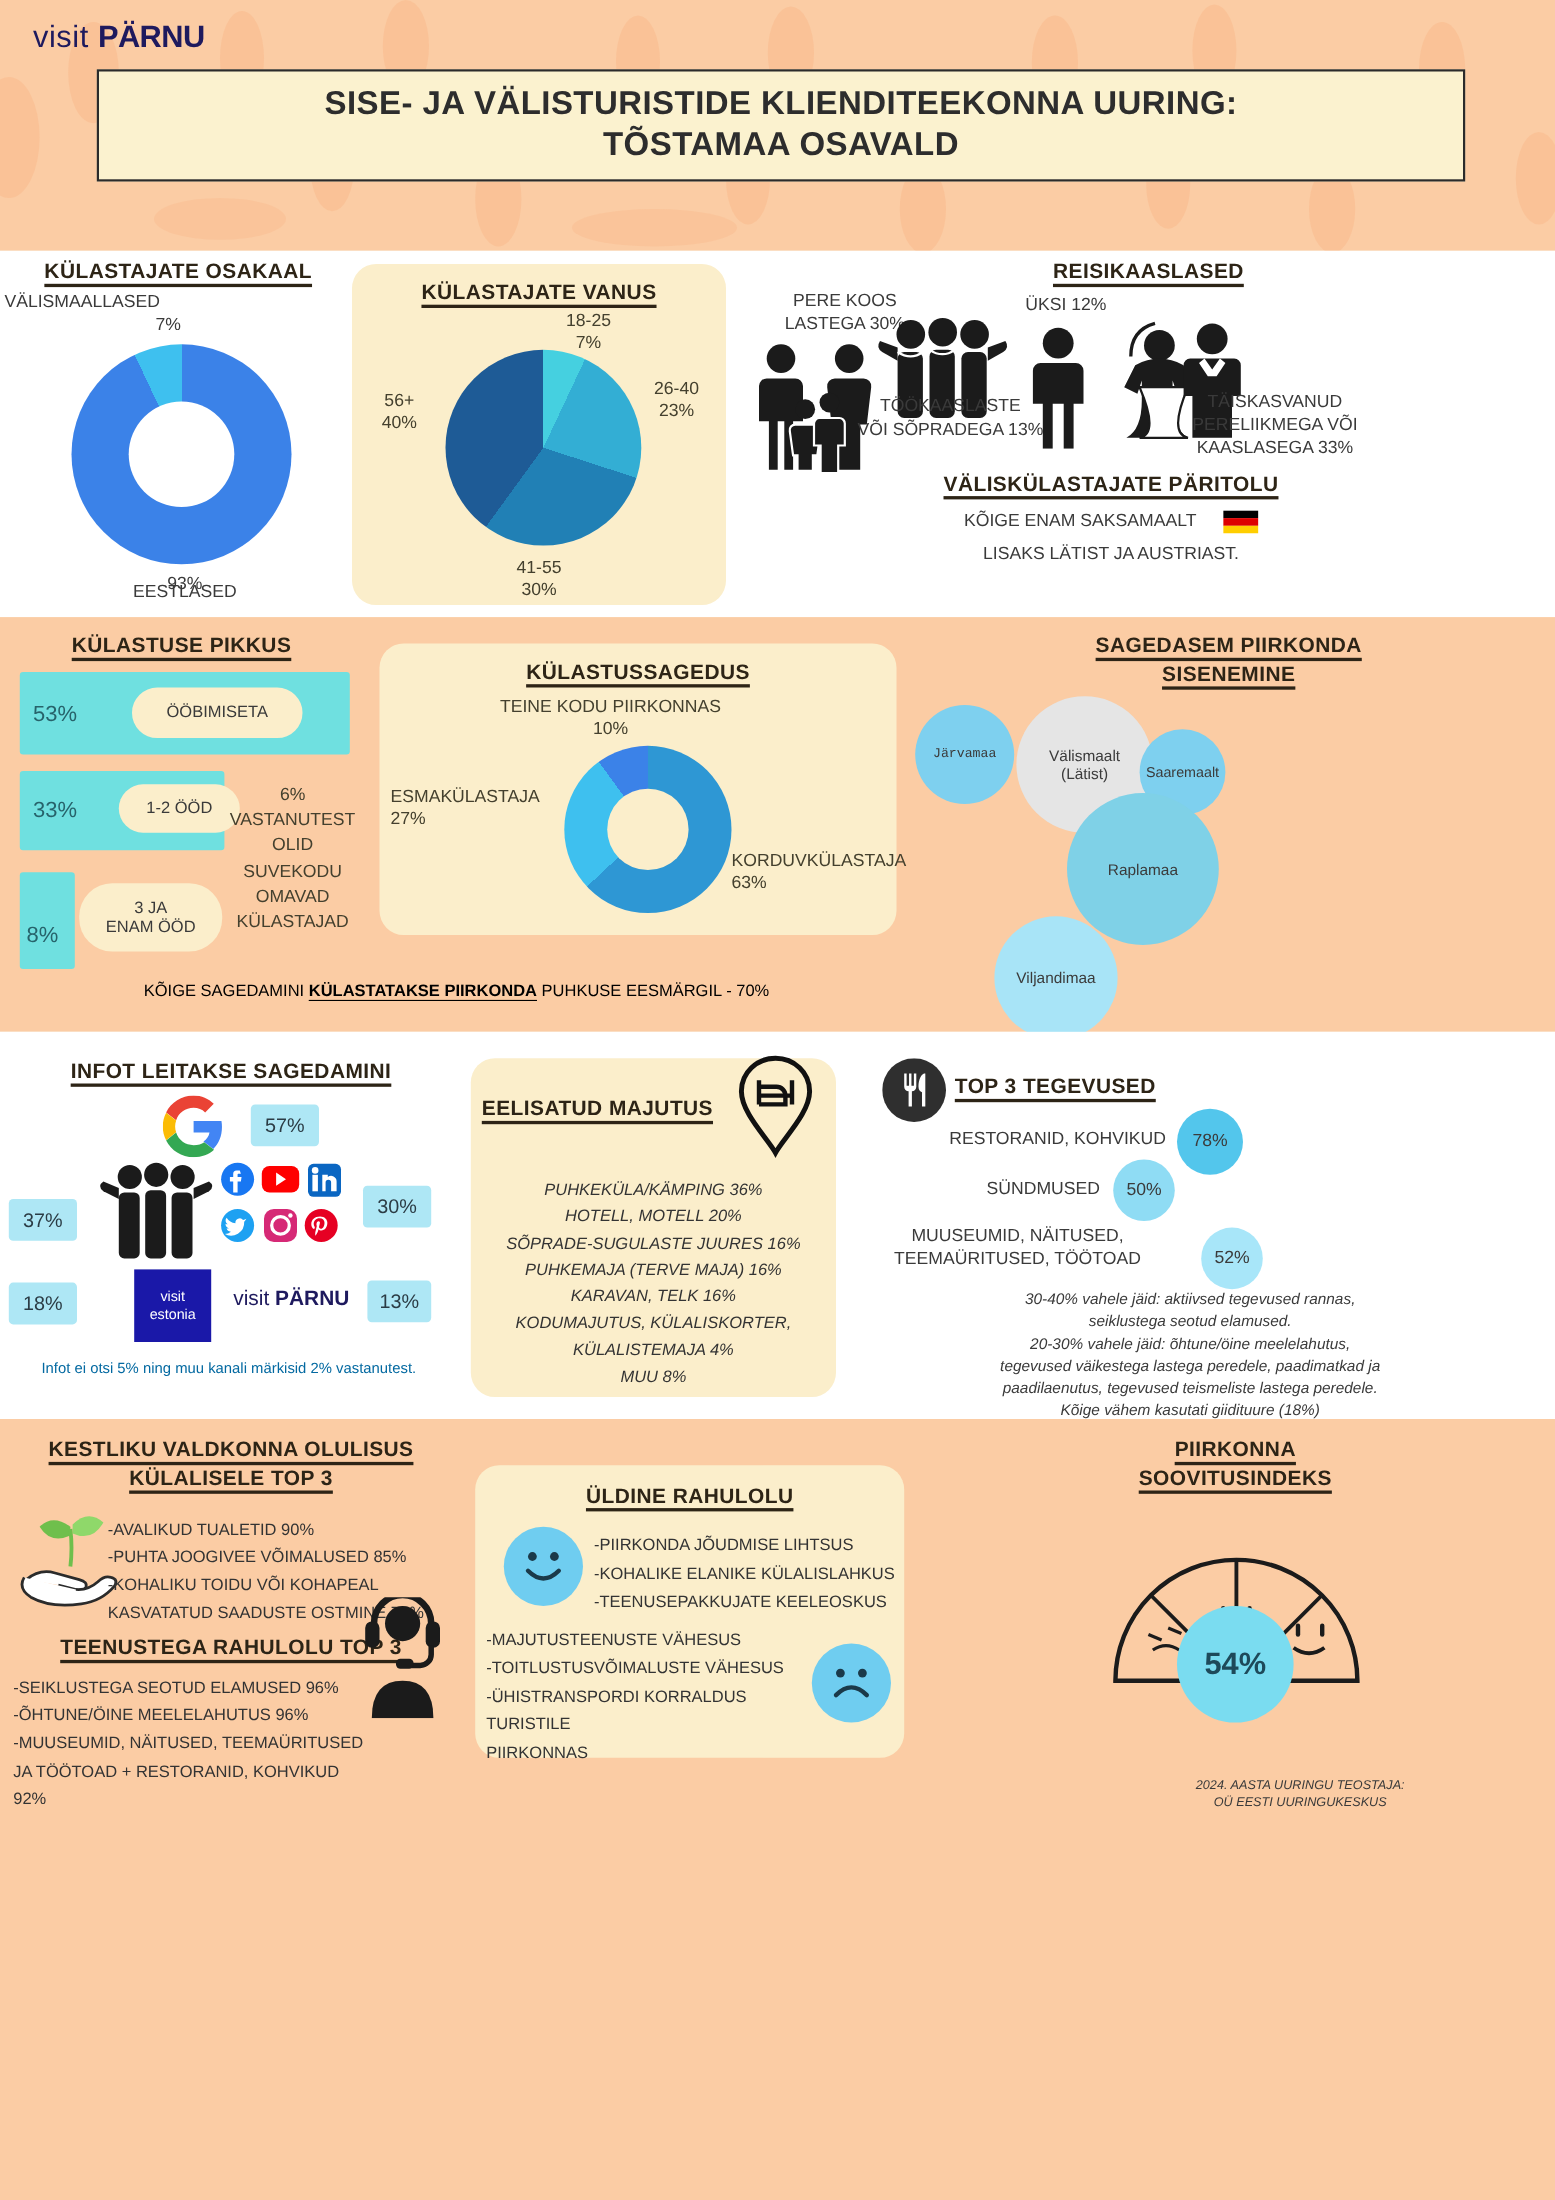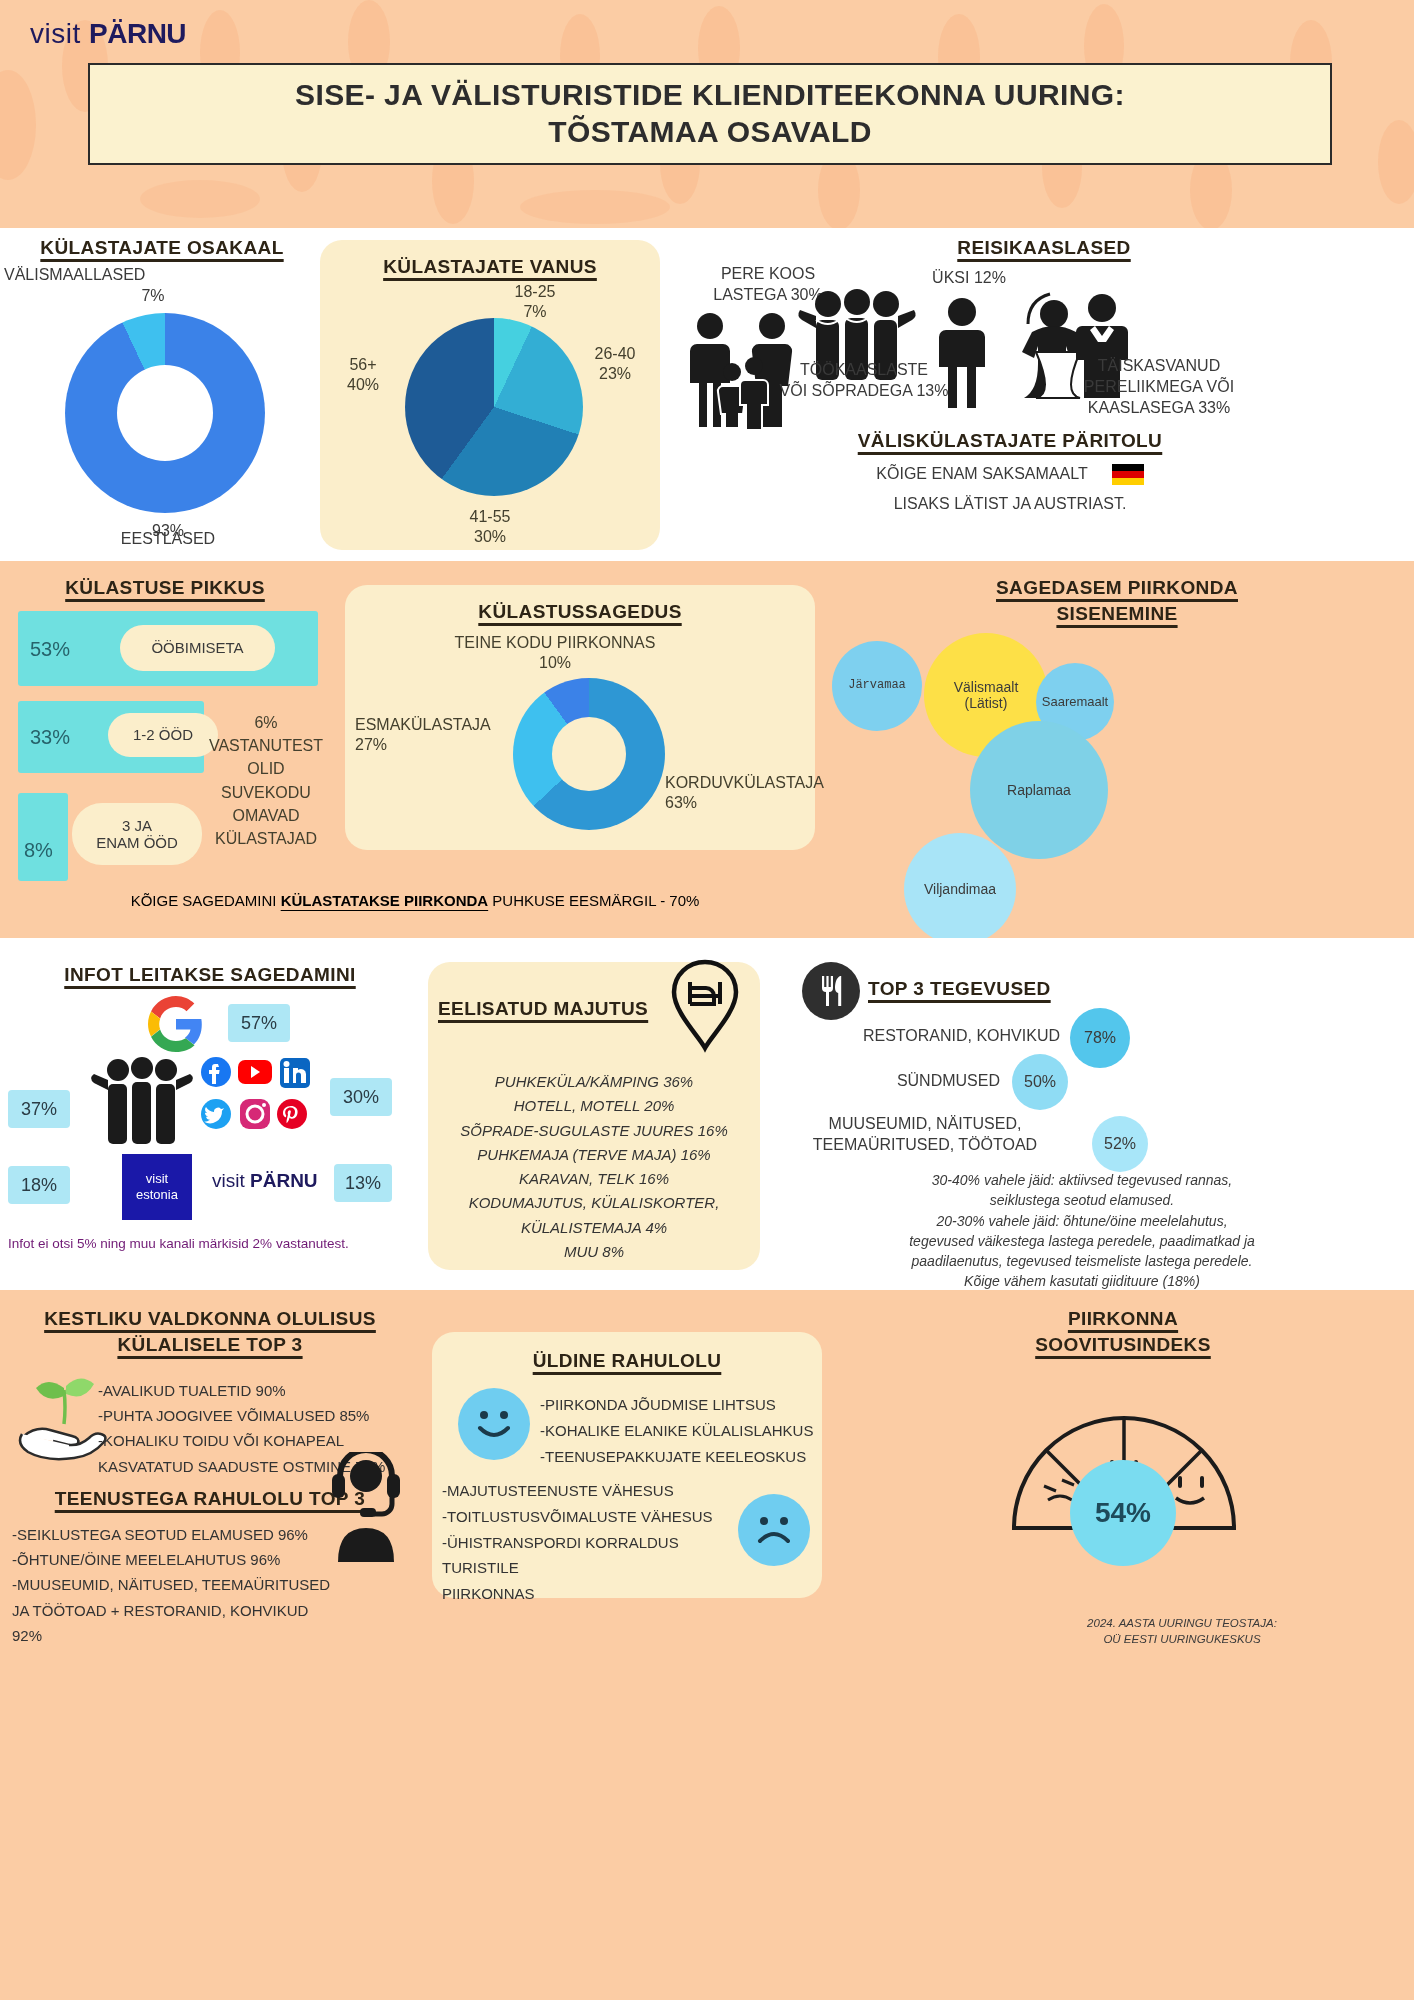--- a/index.html
+++ b/index.html
@@ -273,21 +273,21 @@
 
     <div class="lbl lbl-dark" style="position:absolute;left:320px;top:188px;width:155px;text-align:left;">KORDUVKÜLASTAJA</div>
     <div class="lbl lbl-dark" style="position:absolute;left:320px;top:208px;width:155px;text-align:left;">63%</div>
   </div>
 
   <div style="position:absolute;left:820px;top:561px;width:594px;height:377px;">
     <div class="sec-title" style="position:absolute;left:0;top:14px;width:594px;white-space:pre-line;">SAGEDASEM PIIRKONDA
 SISENEMINE</div>
 
     <div class="circ" style="left:12px;top:80px;width:90px;height:90px;background:#7ed0ef;font-size:12px;font-family:Liberation Mono, monospace;">Järvamaa</div>
-    <div class="circ" style="left:104px;top:72px;width:124px;height:124px;background:#fde047;white-space:pre-line;">Välismaalt
+    <div class="circ" style="left:104px;top:72px;width:124px;height:124px;background:#e5e5e5;white-space:pre-line;">Välismaalt
 (Lätist)</div>
     <div class="circ" style="left:216px;top:102px;width:78px;height:78px;background:#7ed0ef;font-size:13px;">Saaremaalt</div>
     <div class="circ" style="left:150px;top:160px;width:138px;height:138px;background:#7fd1e7;">Raplamaa</div>
     <div class="circ" style="left:84px;top:272px;width:112px;height:112px;background:#a8e4f7;">Viljandimaa</div>
   </div>
 
   <div style="position:absolute;left:0;top:880px;width:830px;height:40px;display:flex;align-items:center;justify-content:center;">
     <span style="font-size:15px;color:#000000;">
       <span>KÕIGE SAGEDAMINI </span><u class="hv">KÜLASTATAKSE PIIRKONDA</u><span> PUHKUSE EESMÄRGIL - 70%</span>
     </span>
@@ -342,21 +342,21 @@
                 color:#fff;font-size:13px;line-height:1.25;white-space:pre-line;text-align:center;">visit
 estonia</div>
     <div class="pct-box" style="left:8px;top:228px;width:62px;height:38px;">18%</div>
 
     <div style="position:absolute;left:212px;top:232px;width:170px;font-size:19px;color:#1e1a5e;">
       <span>visit</span>
       <b>PÄRNU</b>
     </div>
     <div class="pct-box" style="left:334px;top:226px;width:58px;height:38px;">13%</div>
 
-    <div style="position:absolute;left:8px;top:298px;width:400px;font-size:13.5px;color:#701a75;">Infot ei otsi 5% ning muu kanali märkisid 2% vastanutest.</div>
+    <div style="position:absolute;left:8px;top:298px;width:400px;font-size:13.5px;color:#0369a1;text-align:center;">Infot ei otsi 5% ning muu kanali märkisid 2% vastanutest.</div>
   </div>
 
   <div class="cream-card" style="left:428px;top:962px;width:332px;height:308px;">
     <div class="sec-title" style="position:absolute;left:10px;top:34px;width:250px;text-align:left;">EELISATUD MAJUTUS</div>
     <svg width="78" height="96" viewBox="0 0 78 96" style="position:absolute;left:238px;top:-4px;">
       <path d="M39 4 C22 4 8 17 8 34 c0 20 24 43 31 56 7-13 31-36 31-56 0-17-14-30-31-30z" fill="none" stroke="#111" stroke-width="4.5"></path>
       <path d="M24 24 v22" stroke="#111" stroke-width="4" fill="none"></path>
       <path d="M24 30 h16 a8 8 0 0 1 8 8 v8 h-24" stroke="#111" stroke-width="4" fill="none"></path>
       <path d="M54 24 v22" stroke="#111" stroke-width="4" fill="none"></path>
       <path d="M24 38 h30" stroke="#111" stroke-width="4" fill="none"></path>

